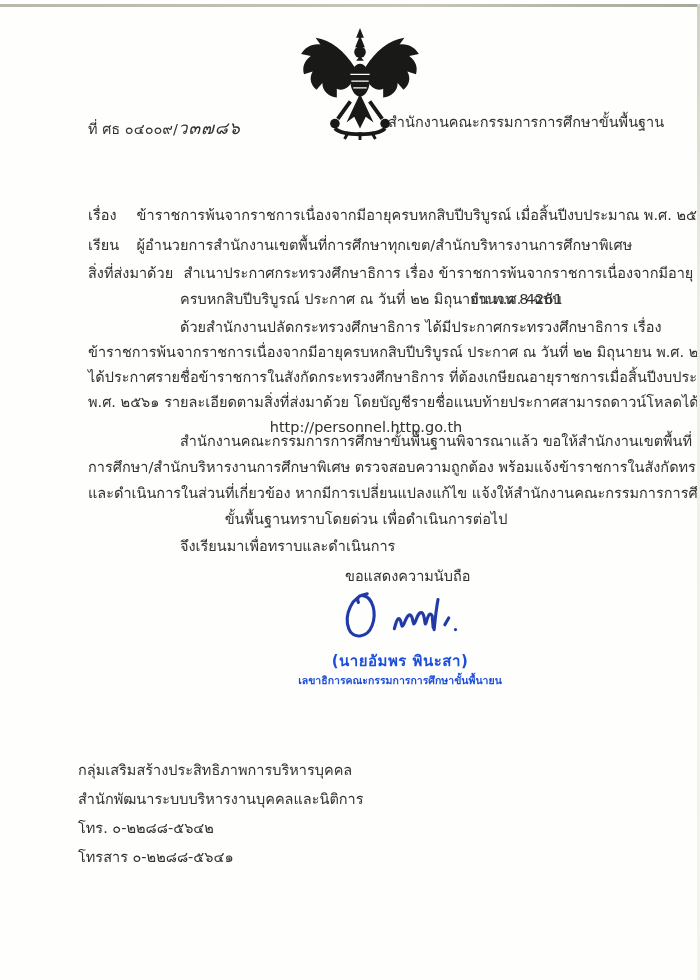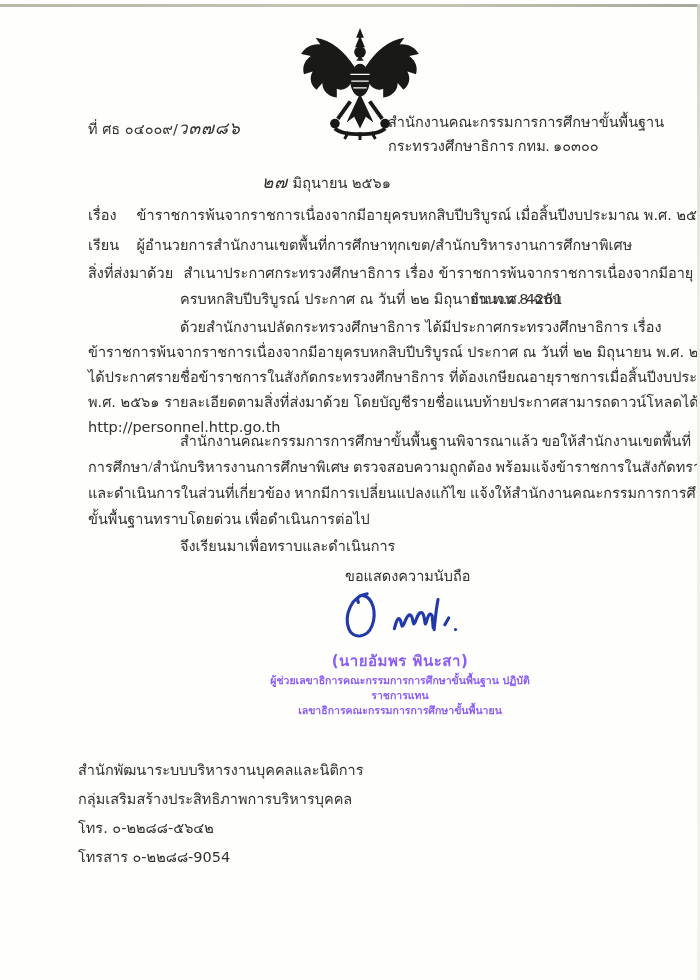--- a/index.html
+++ b/index.html
@@ -25,24 +25,24 @@
     background: linear-gradient(180deg, #cfcfc3, #eeeee8 30%, #f4f4ef);
   }
   .abs { position: absolute; white-space: nowrap; }
   .hand {
     font-style: italic;
     font-size: 17px;
     letter-spacing: 1px;
   }
   .label { display: inline-block; }
   .para { position: absolute; left: 88px; width: 556px; }
-  .para .pline { white-space: nowrap; line-height: 25px; height: 25px; }
+  .para .pline { white-space: nowrap; line-height: 25px; height: 25px; text-align: center; }
   .para .indent { padding-left: 92px; }
-  .para2 .pline { line-height: 26px; height: 26px; font-family: Liberation Serif, serif; }
-  .blue { color: #8b5cf6; }
+  .para2 .pline { line-height: 26px; height: 26px; }
+  .blue { color: #1d4ed8; }
   .sign-block { text-align: center; }
   .signer-name { font-weight: bold; font-size: 15px; letter-spacing: 0.5px; }
   .signer-title { font-size: 10.5px; font-weight: bold; line-height: 15px; }
   .footer-line { line-height: 29px; white-space: nowrap; }
   svg { display: block; }
 </style>
 </head>
 <body>
 
 <div class="page">
@@ -71,27 +71,22 @@
       <path d="M58 108 L54 115 M70 108 L70 116 M82 108 L86 115" stroke="#191918" stroke-width="3" fill="none"></path>
     </svg>
   </div>
 
   <div class="abs" style="left:88px; top:110px;">
     <span>ที่ ศธ ๐๔๐๐๙/</span><span class="hand">ว๓๗๘๖</span>
   </div>
 
   <div class="abs" style="left:388px; top:106px; line-height:24px;font-family:Liberation Serif, serif;">
     <div>สำนักงานคณะกรรมการการศึกษาขั้นพื้นฐาน</div>
-    <div>กระทรวงศึกษาธิการ  กทม. ๑๐๓๐๐</div>
   </div>
 
-  <div class="abs" style="left:262px; top:164px;">
-    <span class="hand">๒๗</span>
-    <span>มิถุนายน ๒๕๖๑</span>
-  </div>
 
   <div class="abs" style="left:88px; top:199px;">
     <span class="label" style="width:44px;">เรื่อง</span>
     <span>ข้าราชการพ้นจากราชการเนื่องจากมีอายุครบหกสิบปีบริบูรณ์ เมื่อสิ้นปีงบประมาณ  พ.ศ. ๒๕๖๑</span>
   </div>
 
   <div class="abs" style="left:88px; top:229px;">
     <span class="label" style="width:44px;">เรียน</span>
     <span>ผู้อำนวยการสำนักงานเขตพื้นที่การศึกษาทุกเขต/สำนักบริหารงานการศึกษาพิเศษ</span>
   </div>
@@ -129,24 +124,23 @@
       <path d="M40 10 C24 12 16 32 21 46 C25 57 40 56 45 43 C50 30 46 14 36 12 C31 11 29 15 31 19"></path>
       <path d="M68 46 C70 38 72 33 74 37 C76 41 75 47 78 41 C81 33 84 29 86 34 C88 39 87 45 90 38 C93 29 96 27 98 32 C100 37 99 45 101 39 C103 31 105 29 107 33 L108 45"></path>
       <path d="M113 16 C111 26 110 37 109 47"></path>
       <path d="M120 42 L124 35"></path>
       <circle cx="131" cy="47" r="1.6" fill="#2239a8" stroke="none"></circle>
     </svg>
   </div>
 
   <div class="abs sign-block blue" style="left:255px; top:645px; width:290px; white-space:normal;">
     <div class="signer-name">(นายอัมพร  พินะสา)</div>
-    <div class="signer-title">ผู้ช่วยเลขาธิการคณะกรรมการการศึกษาขั้นพื้นฐาน ปฏิบัติราชการแทน</div>
     <div class="signer-title">เลขาธิการคณะกรรมการการศึกษาขั้นพื้นายน</div>
   </div>
 
   <div class="abs" style="left:78px; top:752px;">
+    <div class="footer-line">กลุ่มเสริมสร้างประสิทธิภาพการบริหารบุคคล</div>
     <div class="footer-line">สำนักพัฒนาระบบบริหารงานบุคคลและนิติการ</div>
-    <div class="footer-line">กลุ่มเสริมสร้างประสิทธิภาพการบริหารบุคคล</div>
     <div class="footer-line">โทร. ๐-๒๒๘๘-๕๖๔๒</div>
-    <div class="footer-line">โทรสาร  ๐-๒๒๘๘-9054</div>
+    <div class="footer-line">โทรสาร  ๐-๒๒๘๘-๕๖๔๑</div>
   </div>
 
 </div>
 
 </body></html>

